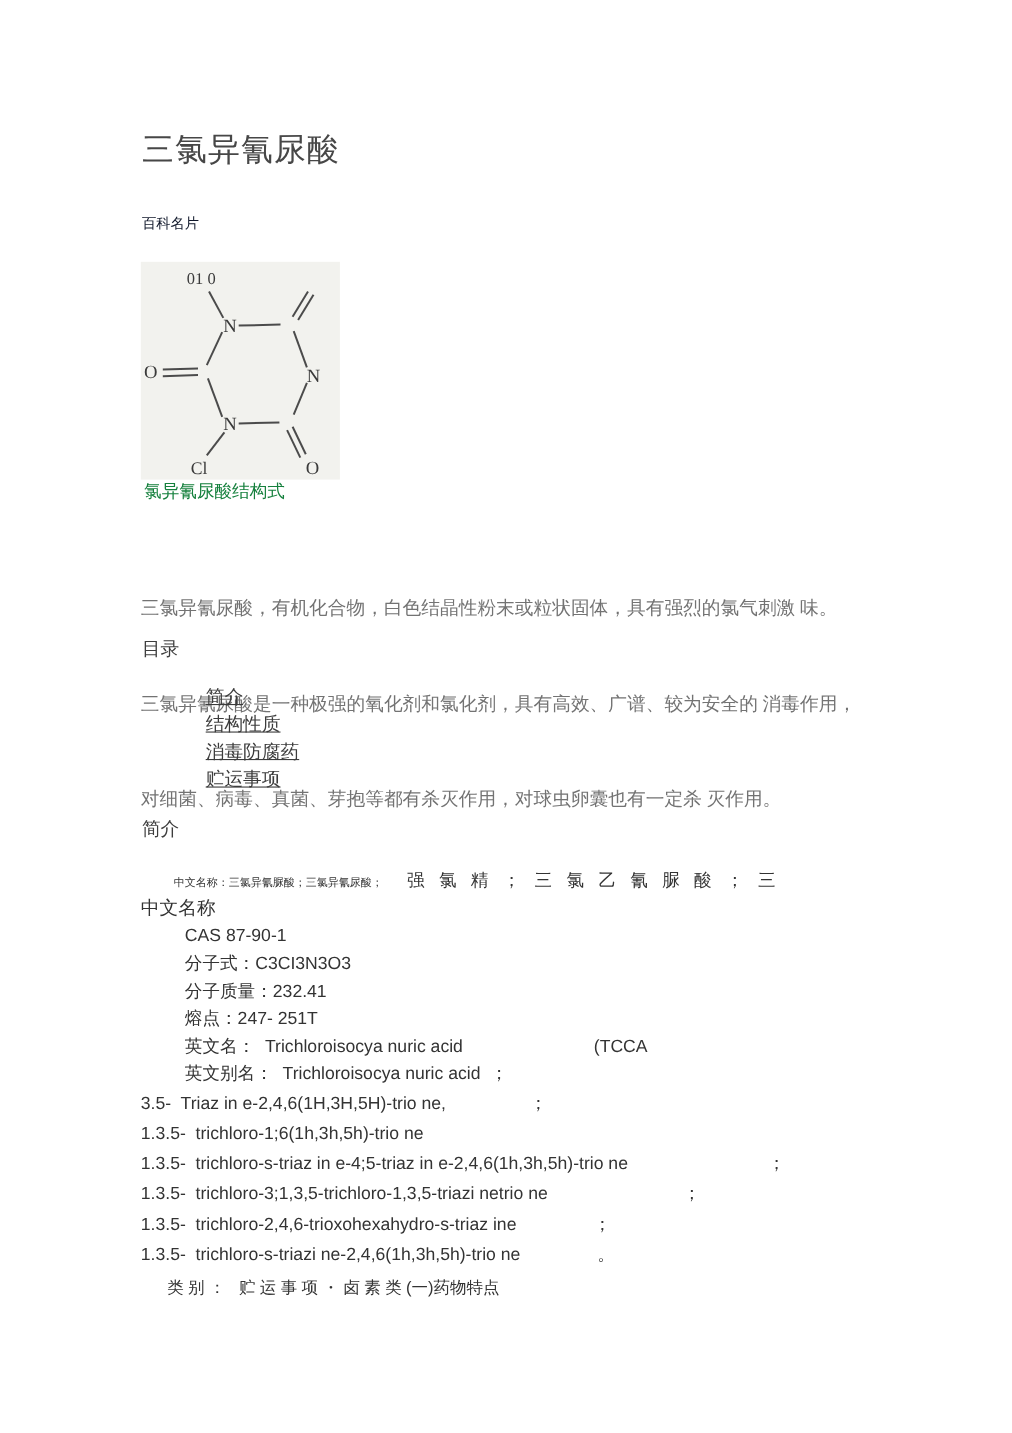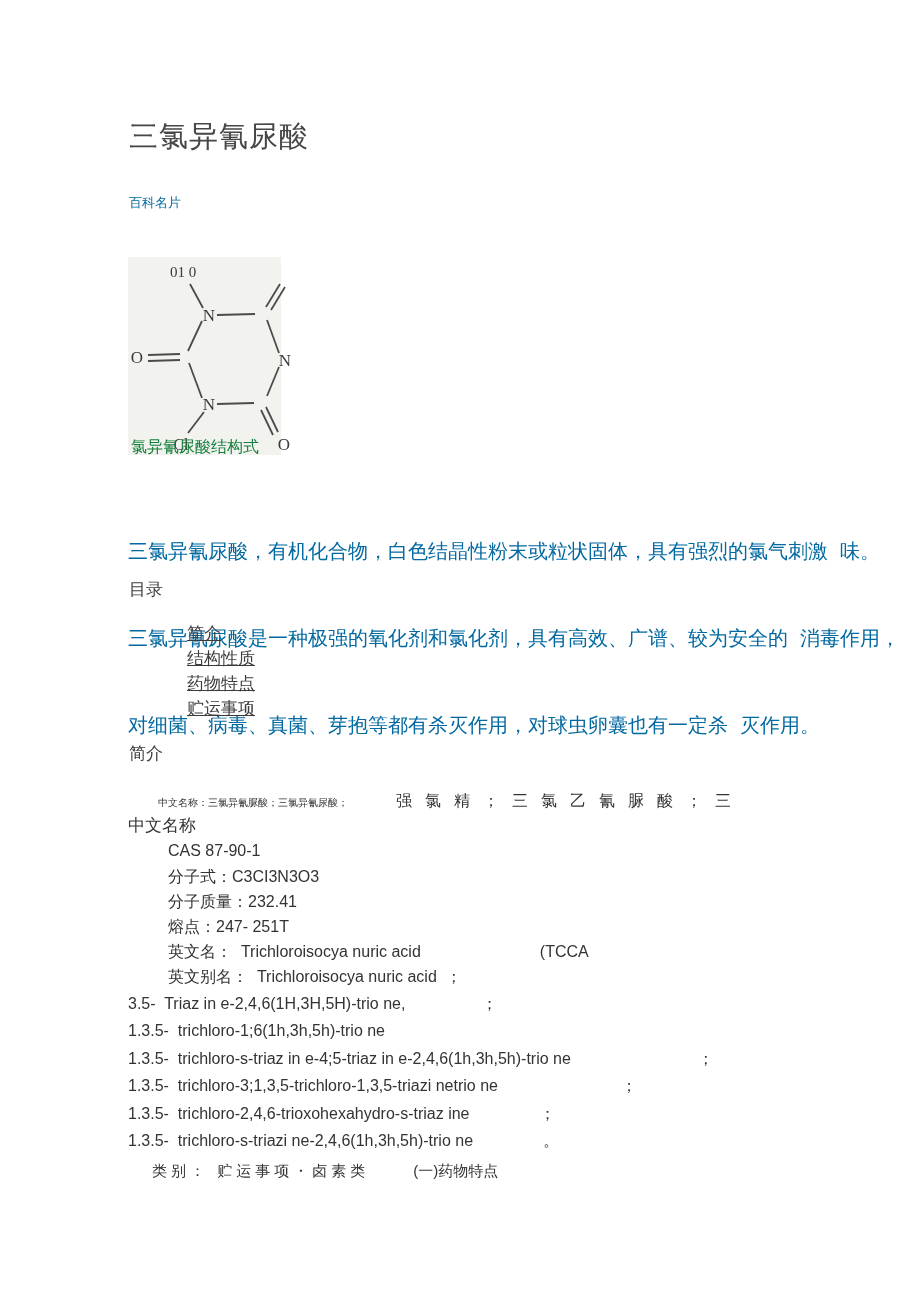--- a/index.html
+++ b/index.html
@@ -1,40 +1,40 @@
 <!DOCTYPE html>
 <html><head>
 <meta charset="utf-8">
 <style>
   html,body{margin:0;padding:0;background:#ffffff;}
   .page{position:relative;width:920px;height:1303px;background:#ffffff;overflow:hidden;
         font-family:"Liberation Serif",serif;color:#3a3a3a;}
   .abs{position:absolute;}
   .title{left:129px;top:116px;font-size:29px;line-height:40px;color:#474747;letter-spacing:1px;font-family:Liberation Serif, serif;}
-  .subtitle{left:129px;top:194px;font-size:13px;color:#0369a1;}
-  .figure{left:128px;top:257px;width:153px;height:198px;background:#f2f2ee;}
+  .subtitle{left:129px;top:194px;font-size:13px;color:#0f172a;}
+  .figure{left:128px;top:238px;width:181px;height:198px;background:#f2f2ee;}
   .figure svg{display:block;}
   .caption{left:131px;top:437px;font-size:16px;color:#15803d;}
-  .summary{left:128px;top:480px;width:680px;font-size:20px;line-height:29px;color:#0369a1;white-space:pre;font-family:Liberation Mono, monospace;}
+  .summary{left:128px;top:480px;width:680px;font-size:17px;line-height:29px;color:#737373;white-space:pre;}
   .toc-head{left:129px;top:578px;font-size:17px;color:#3d3d3d;}
   .toc{left:187px;top:621px;font-size:17px;}
   .toc-item{display:block;height:25px;line-height:25px;text-decoration:underline;color:#3c3c3c;cursor:pointer;}
   .sec-head{left:129px;top:742px;font-size:17px;color:#3d3d3d;}
   .sec{left:128px;top:788px;width:700px;font-family:"Liberation Sans",sans-serif;
        font-size:16px;color:#333333;}
   .sec-line{height:25.2px;line-height:25.2px;white-space:pre;}
   .sec-line.wide{height:27.6px;line-height:27.6px;}
   .pl30{padding-left:30px;}
   .pl40{padding-left:40px;}
   .pl24{padding-left:24px;}
   .cjk{font-size:10px;}
   .mt2{margin-top:2px;}
-  .spread{letter-spacing:13px;margin-left:48px;font-size:16px;}
+  .spread{letter-spacing:13px;margin-left:22px;font-size:16px;}
   .ml75{margin-left:119px;} .ml76{margin-left:76px;} .ml127{margin-left:127px;}
-  .ml123{margin-left:123px;} .ml70{margin-left:70px;} .ml44{margin-left:44px;}
+  .ml123{margin-left:123px;} .ml70{margin-left:70px;} .ml44{}
   svg text{font-family:"Liberation Serif",serif;fill:#3a3a3a;}
 </style>
 </head>
 <body>
 
 <div class="page">
 
   <div class="abs title">三氯异氰尿酸</div>
 
   <div class="abs subtitle">百科名片</div>
@@ -79,21 +79,21 @@
     <div>三氯异氰尿酸，有机化合物，白色结晶性粉末或粒状固体，具有强烈的氯气刺激 味。</div>
     <div>三氯异氰尿酸是一种极强的氧化剂和氯化剂，具有高效、广谱、较为安全的 消毒作用，</div>
     <div>对细菌、病毒、真菌、芽抱等都有杀灭作用，对球虫卵囊也有一定杀 灭作用。</div>
   </div>
 
   <div class="abs toc-head">目录</div>
 
   <div class="abs toc">
     <span class="toc-item">简介</span>
     <span class="toc-item">结构性质</span>
-    <span class="toc-item">药物特点</span>
+    <span class="toc-item">消毒防腐药</span>
     <span class="toc-item">贮运事项</span>
   </div>
 
   <div class="abs sec-head">简介</div>
 
   <div class="abs sec">
     <div class="sec-line pl30"><span class="cjk">中文名称：三氯异氰脲酸；三氯异氰尿酸；</span><span class="spread">强氯精；三氯乙氰脲酸；三</span></div>
     <div class="sec-line"><span style="font-size:17px">中文名称</span></div>
     <div class="sec-line pl40">CAS 87-90-1</div>
     <div class="sec-line pl40">分子式：C3CI3N3O3</div>

